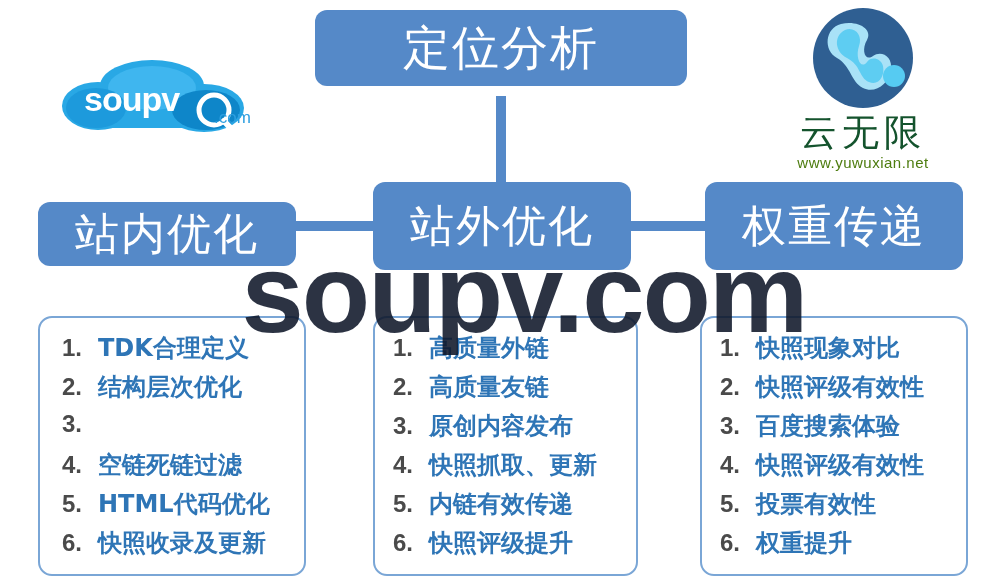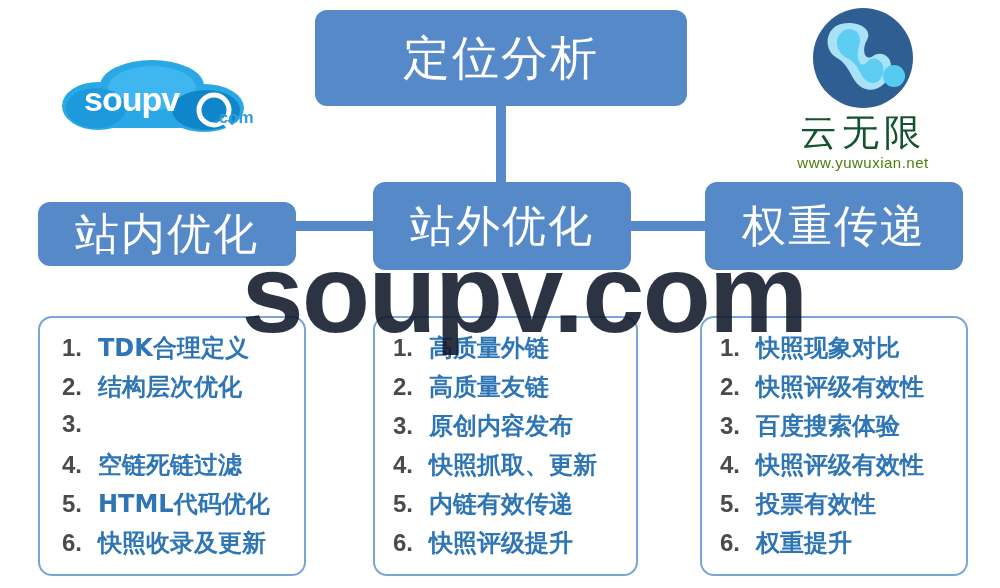--- a/index.html
+++ b/index.html
@@ -55,21 +55,21 @@
     justify-content: center;
     z-index: 3;
     letter-spacing: 2px;
     font-family: "DejaVu Sans", "Liberation Sans", sans-serif;
     font-weight: 300;
   }
   #box-top {
     left: 315px;
     top: 10px;
     width: 372px;
-    height: 96px;
+    height: 76px;
     font-size: 47px;
   }
   #box-onsite {
     left: 38px;
     top: 182px;
     width: 258px;
     height: 64px;
     font-size: 44px;
     margin-top: 20px;
   }
@@ -146,21 +146,21 @@
     font-weight: bold;
     color: #ffffff;
     letter-spacing: -1px;
     font-family: "Liberation Sans", "DejaVu Sans", sans-serif;
   }
   #logo-soupv .dotcom {
     position: absolute;
     left: 158px;
     top: 50px;
     font-size: 17px;
-    font-weight: bold;
+    font-weight: normal;
     color: #2e9fe0;
     font-family: "Liberation Sans", "DejaVu Sans", sans-serif;
   }
 
   
   #logo-yuwuxian {
     position: absolute;
     left: 748px;
     top: 6px;
     width: 230px;

